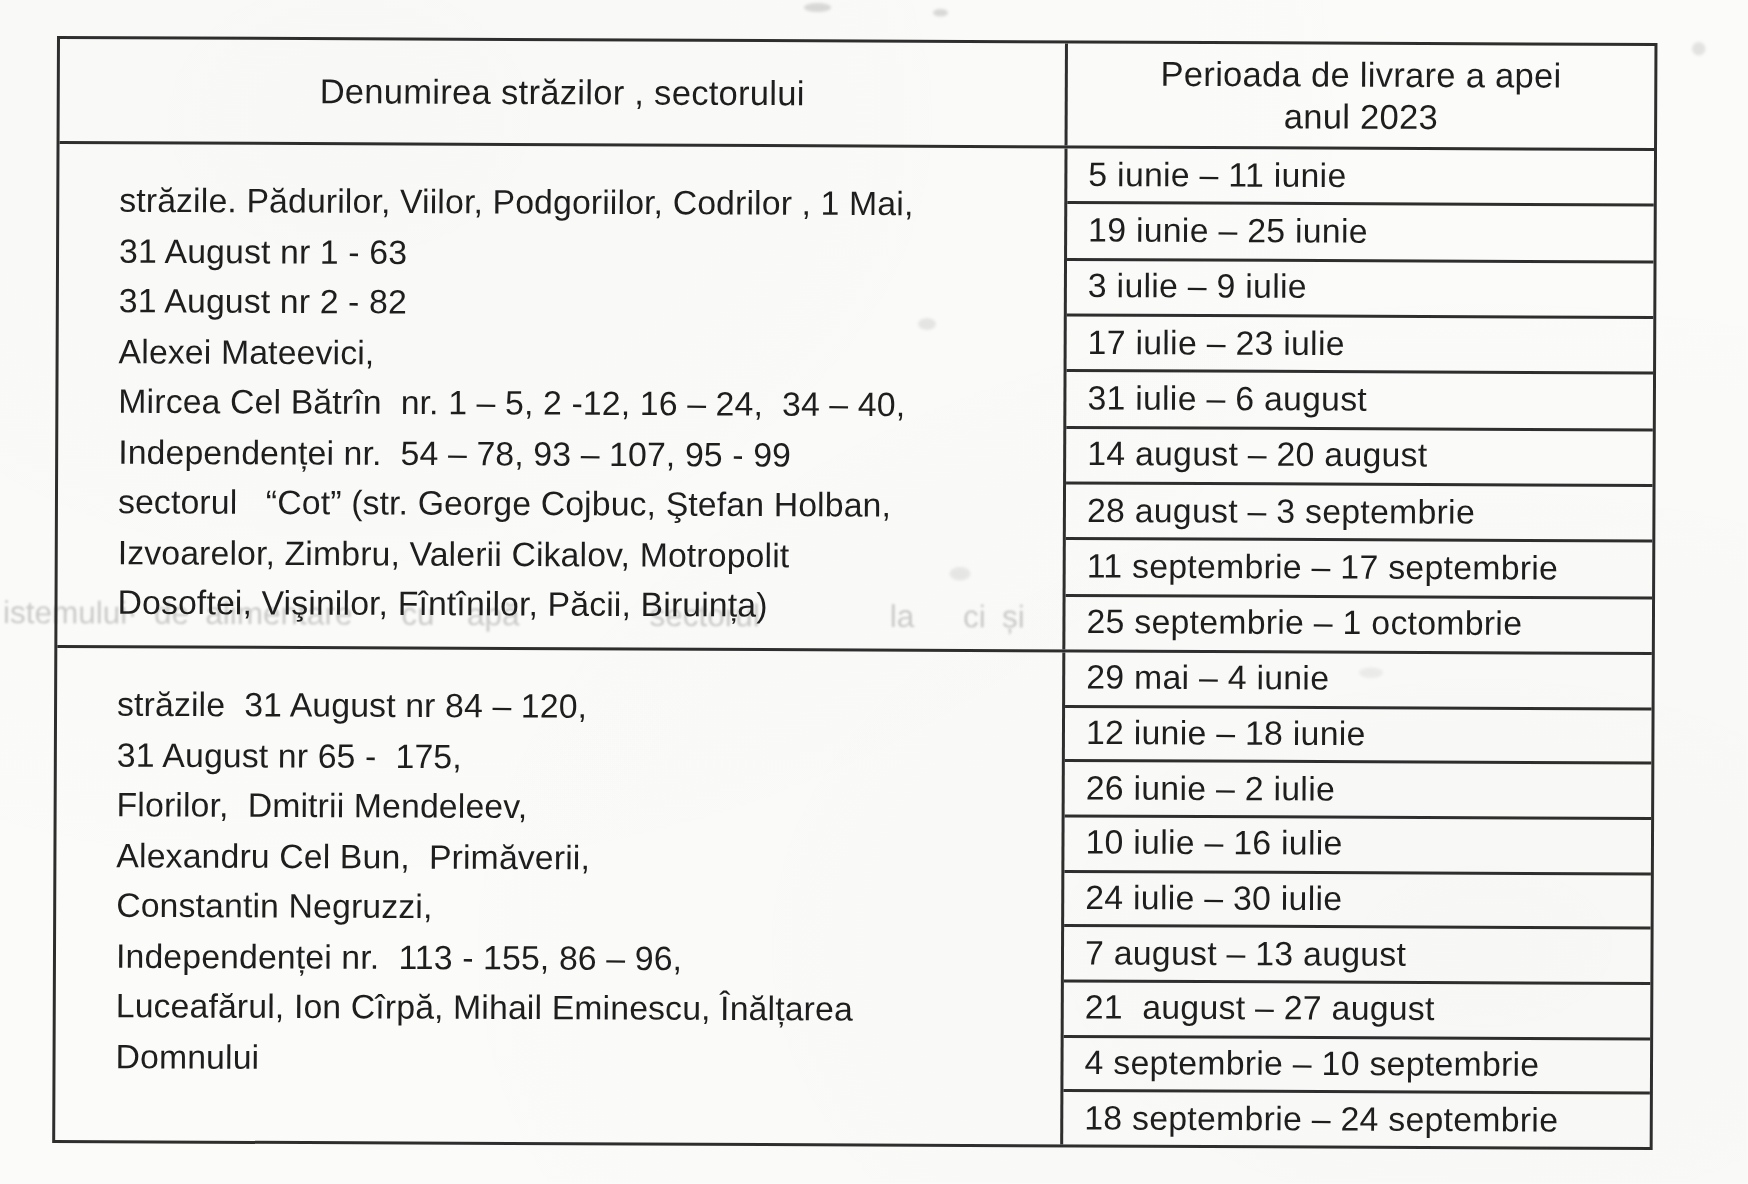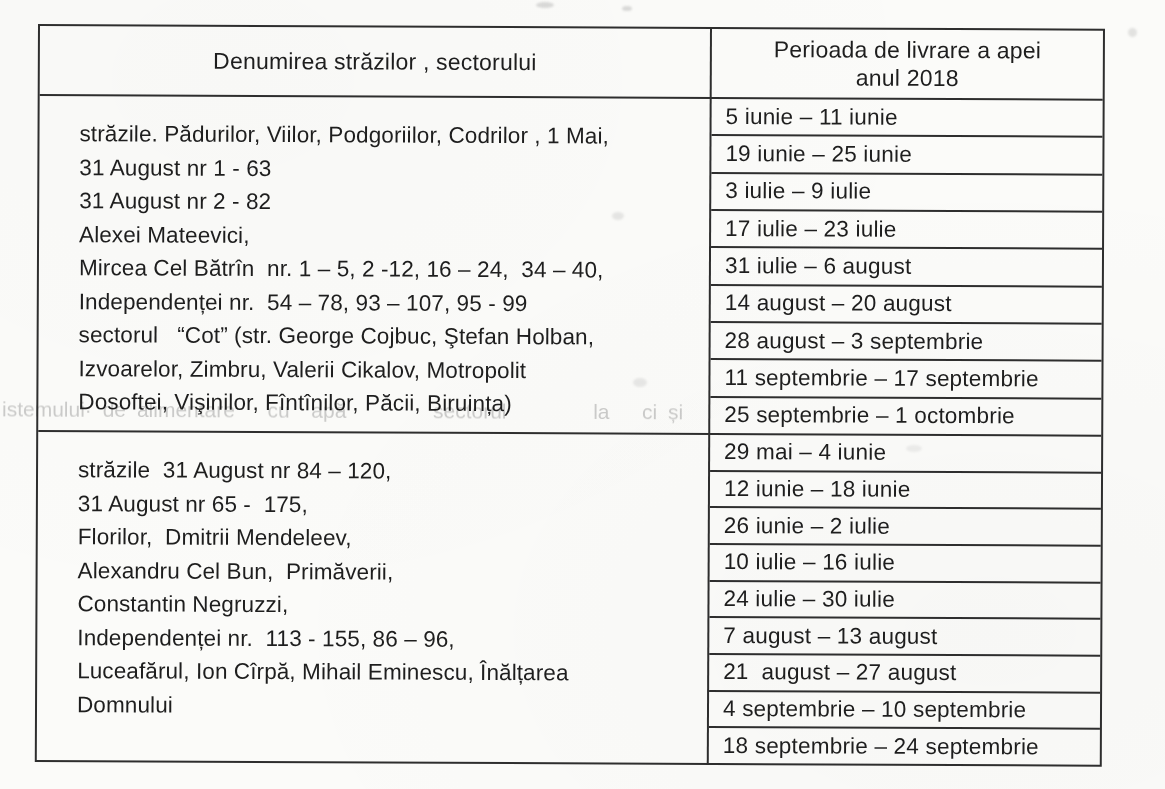--- a/index.html
+++ b/index.html
@@ -120,21 +120,21 @@
   <div class="bleed-text">istemului· de alimentare   cu  apă        sectorul        la   ci și</div>
 
   <div class="scan-table">
 
     <div class="hdr-row">
       <div class="hdr-cell left">
         <span>Denumirea străzilor , sectorului</span>
       </div>
       <div class="hdr-cell">
         <span>Perioada de livrare a apei</span>
-        <span>anul 2018</span>
+        <span>anul 2023</span>
       </div>
     </div>
 
     <div class="section first">
       <div class="streets-cell">
         <div class="street-line">străzile. Pădurilor, Viilor, Podgoriilor, Codrilor , 1 Mai,</div>
         <div class="street-line">31 August nr 1 - 63</div>
         <div class="street-line">31 August nr 2 - 82</div>
         <div class="street-line">Alexei Mateevici,</div>
         <div class="street-line">Mircea Cel Bătrîn  nr. 1 – 5, 2 -12, 16 – 24,  34 – 40,</div>

